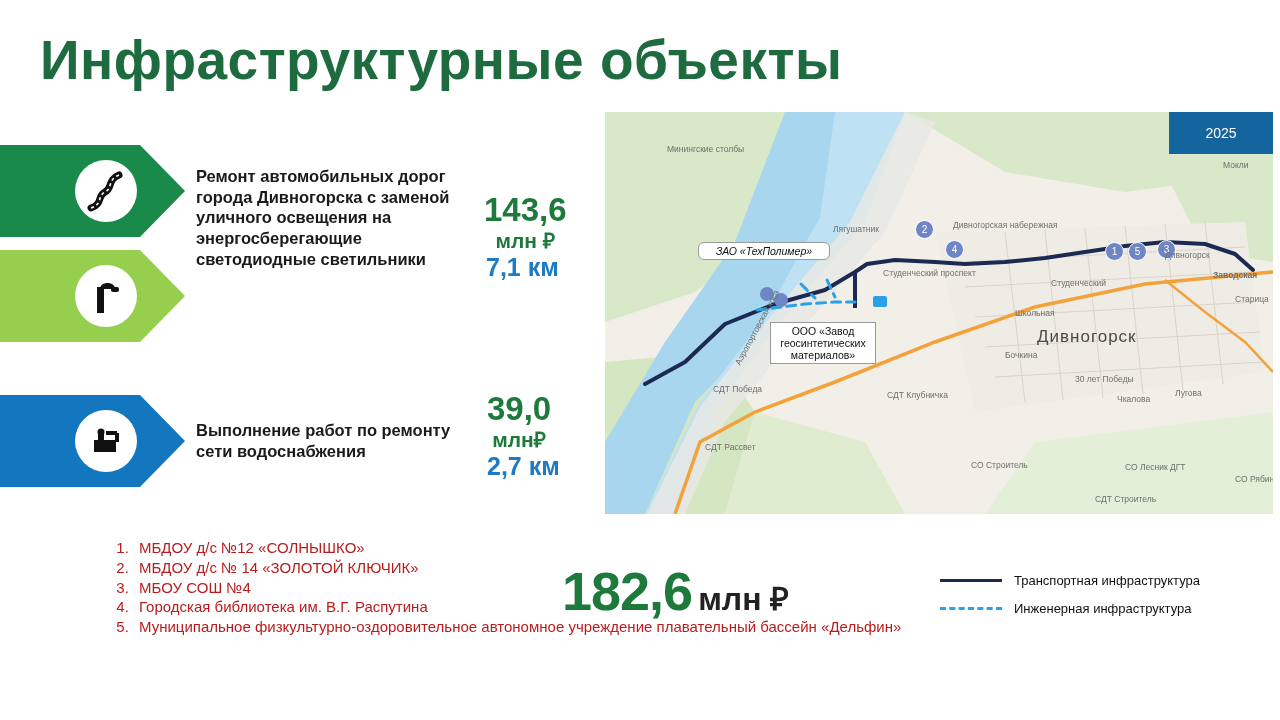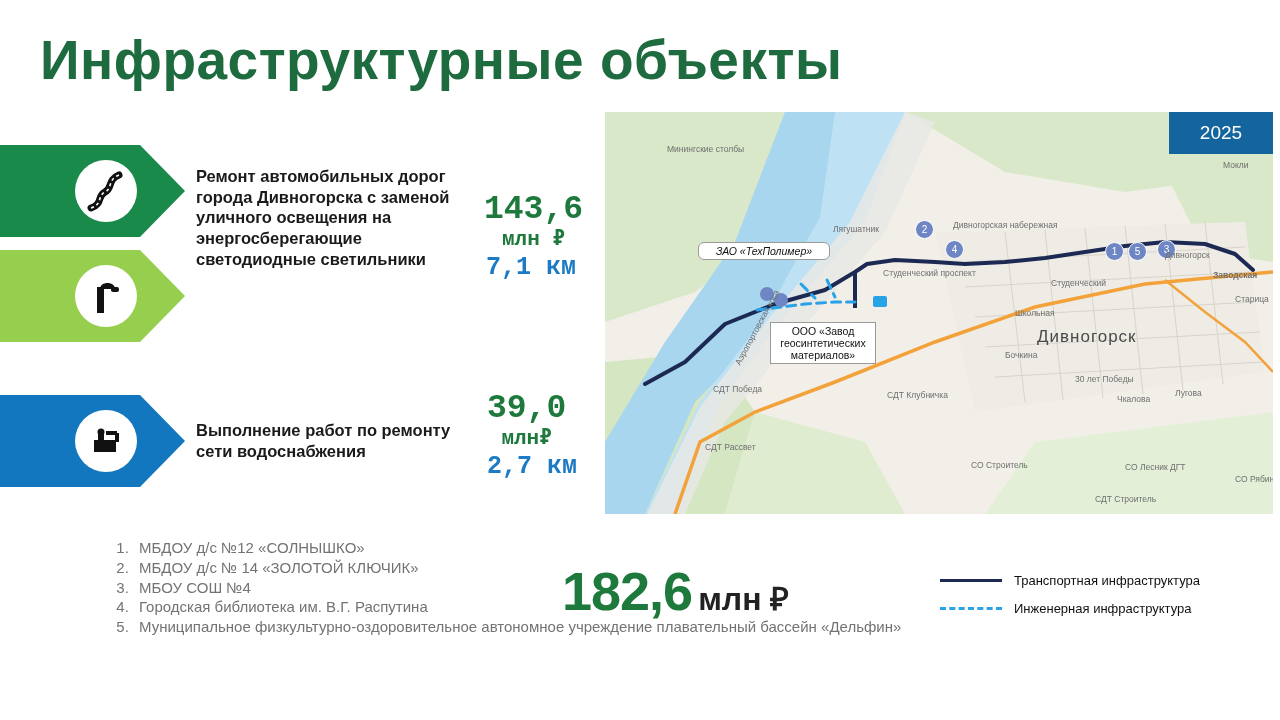--- a/index.html
+++ b/index.html
@@ -62,21 +62,20 @@
     line-height: 1.25;
     font-weight: bold;
   }
   .desc1 { left: 196px; top: 166px; width: 280px; }
   .desc3 { left: 196px; top: 420px; width: 275px; }
 
   .num {
     position: absolute;
     font-weight: bold;
     white-space: nowrap;
-    font-family: Liberation Mono, monospace;
   }
   .num-green {
     color: #1e7a3c;
   }
   .num-blue {
     color: #1c7bc4;
   }
   .big-num {
     font-size: 33px;
     line-height: 1;
@@ -89,21 +88,21 @@
   .n2 { left: 486px; top: 253px; font-size: 25px; }
   .n3 { left: 487px; top: 392px; text-align: center; }
   .n4 { left: 487px; top: 452px; font-size: 25px; }
 
   
   .list {
     position: absolute;
     left: 108px;
     top: 538px;
     font-size: 15px;
-    color: #737373;
+    color: #b91c1c;
     line-height: 1.32;
   }
   .list ol {
     margin: 0;
     padding-left: 25px;
   }
   .list li {
     padding-left: 6px;
   }
   
@@ -159,21 +158,21 @@
   }
   .map svg { display: block; }
   .year-badge {
     position: absolute;
     right: 0px;
     top: 0px;
     width: 104px;
     height: 42px;
     background: #14649e;
     color: #ffffff;
-    font-size: 19px;
+    font-size: 14px;
     display: flex;
     align-items: center;
     justify-content: center;
   }
   .map-label {
     position: absolute;
     background: #ffffff;
     border: 1px solid #9a9a9a;
     font-size: 10.5px;
     color: #111;

